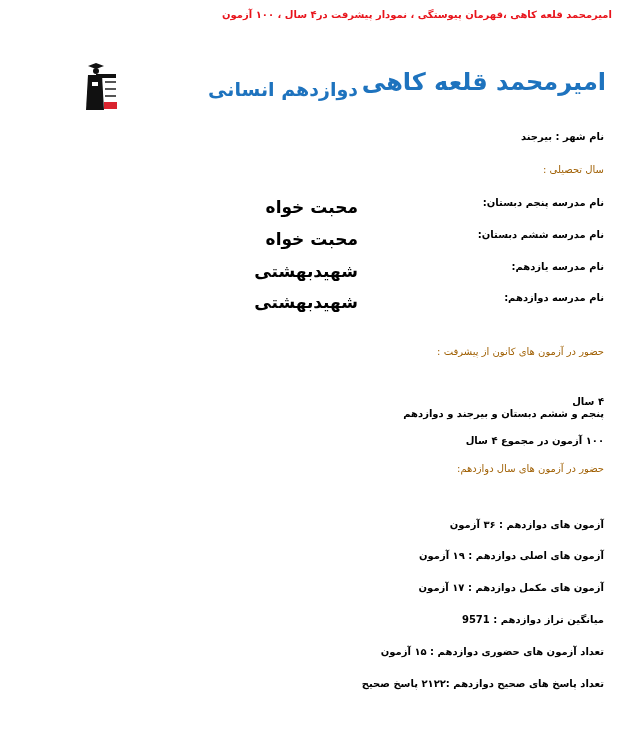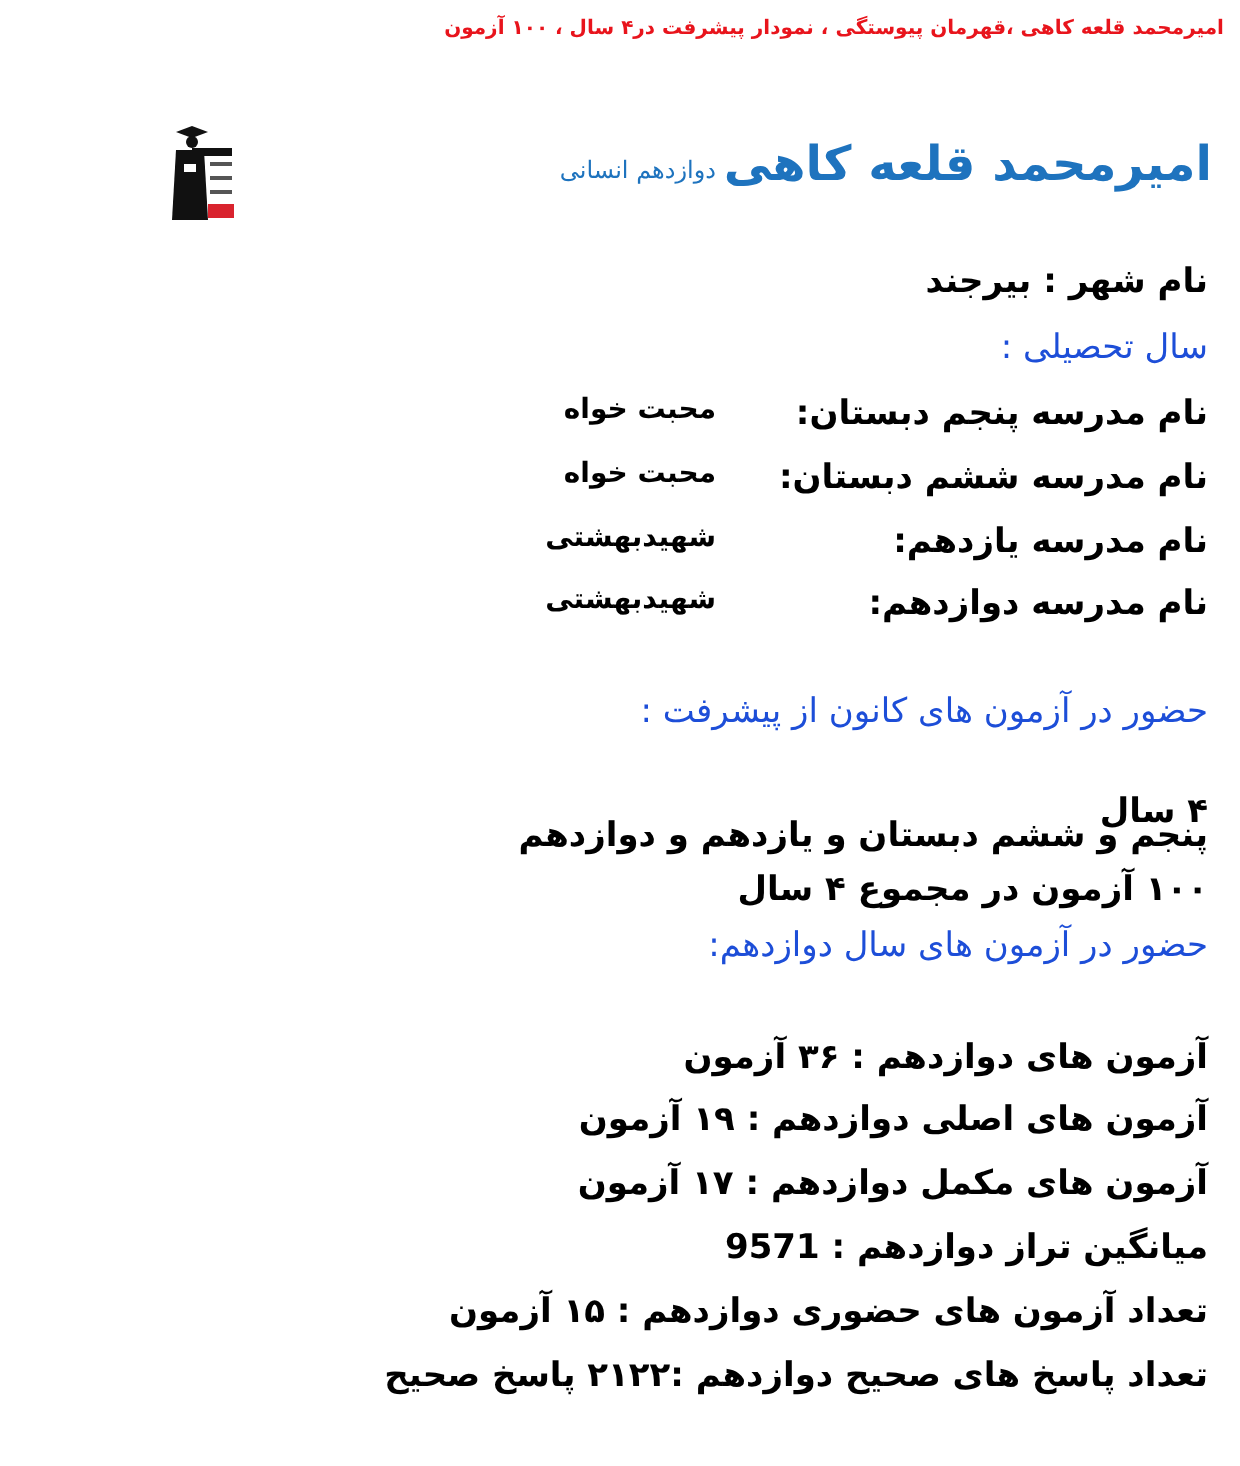--- a/index.html
+++ b/index.html
@@ -31,44 +31,44 @@
       top: 68px;
       right: 14px;
       font-size: 24px;
       font-weight: bold;
       color: #1e73be;
       white-space: nowrap;
     }
     .grade-label {
       top: 78px;
       right: 262px;
-      font-size: 12px;
-      font-weight: normal;
+      font-size: 19px;
+      font-weight: bold;
       color: #1e73be;
       white-space: nowrap;
     }
     .logo {
       top: 62px;
       left: 82px;
       width: 36px;
       height: 50px;
     }
     .line {
       right: 16px;
-      font-size: 17px;
+      font-size: 10px;
       font-weight: bold;
       white-space: nowrap;
     }
     .red {
-      color: #1d4ed8;
+      color: #a16207;
       font-weight: normal;
     }
     .school-value {
       right: 262px;
-      font-size: 14px;
+      font-size: 17px;
       font-weight: bold;
       white-space: nowrap;
     }
   </style>
 </head>
 <body>
 
 <div class="abs top-title">امیرمحمد قلعه کاهی ،قهرمان پیوستگی ، نمودار پیشرفت در۴ سال ، ۱۰۰ آزمون</div>
 
 <div class="abs name-title">امیرمحمد قلعه کاهی</div>
@@ -106,21 +106,21 @@
 <div class="abs school-value" style="top:229px;">محبت خواه</div>
 
 <div class="abs line" style="top:261px;">نام مدرسه یازدهم:</div>
 <div class="abs school-value" style="top:261px;">شهیدبهشتی</div>
 
 <div class="abs line" style="top:292px;margin-left:36px;">نام مدرسه دوازدهم:</div>
 <div class="abs school-value" style="top:292px;">شهیدبهشتی</div>
 
 <div class="abs line red" style="top:346px;">حضور در آزمون های کانون از پیشرفت :</div>
 <div class="abs line" style="top:396px;margin-left:48px;">۴ سال</div>
-<div class="abs line" style="top:408px;">پنجم و ششم دبستان و یازدهم و دوازدهم</div>
+<div class="abs line" style="top:408px;">پنجم و ششم دبستان و بیرجند و دوازدهم</div>
 <div class="abs line" style="top:435px;">۱۰۰ آزمون در مجموع ۴ سال</div>
 
 <div class="abs line red" style="top:463px;">حضور در آزمون های سال دوازدهم:</div>
 <div class="abs line" style="top:519px;">آزمون های دوازدهم : ۳۶ آزمون</div>
 <div class="abs line" style="top:550px;">آزمون های اصلی دوازدهم : ۱۹ آزمون</div>
 <div class="abs line" style="top:582px;">آزمون های مکمل دوازدهم : ۱۷ آزمون</div>
 <div class="abs line" style="top:614px;">میانگین تراز دوازدهم : 9571</div>
 <div class="abs line" style="top:646px;">تعداد آزمون های حضوری دوازدهم : ۱۵ آزمون</div>
 <div class="abs line" style="top:678px;">تعداد پاسخ های صحیح دوازدهم :۲۱۲۲ پاسخ صحیح</div>
 

